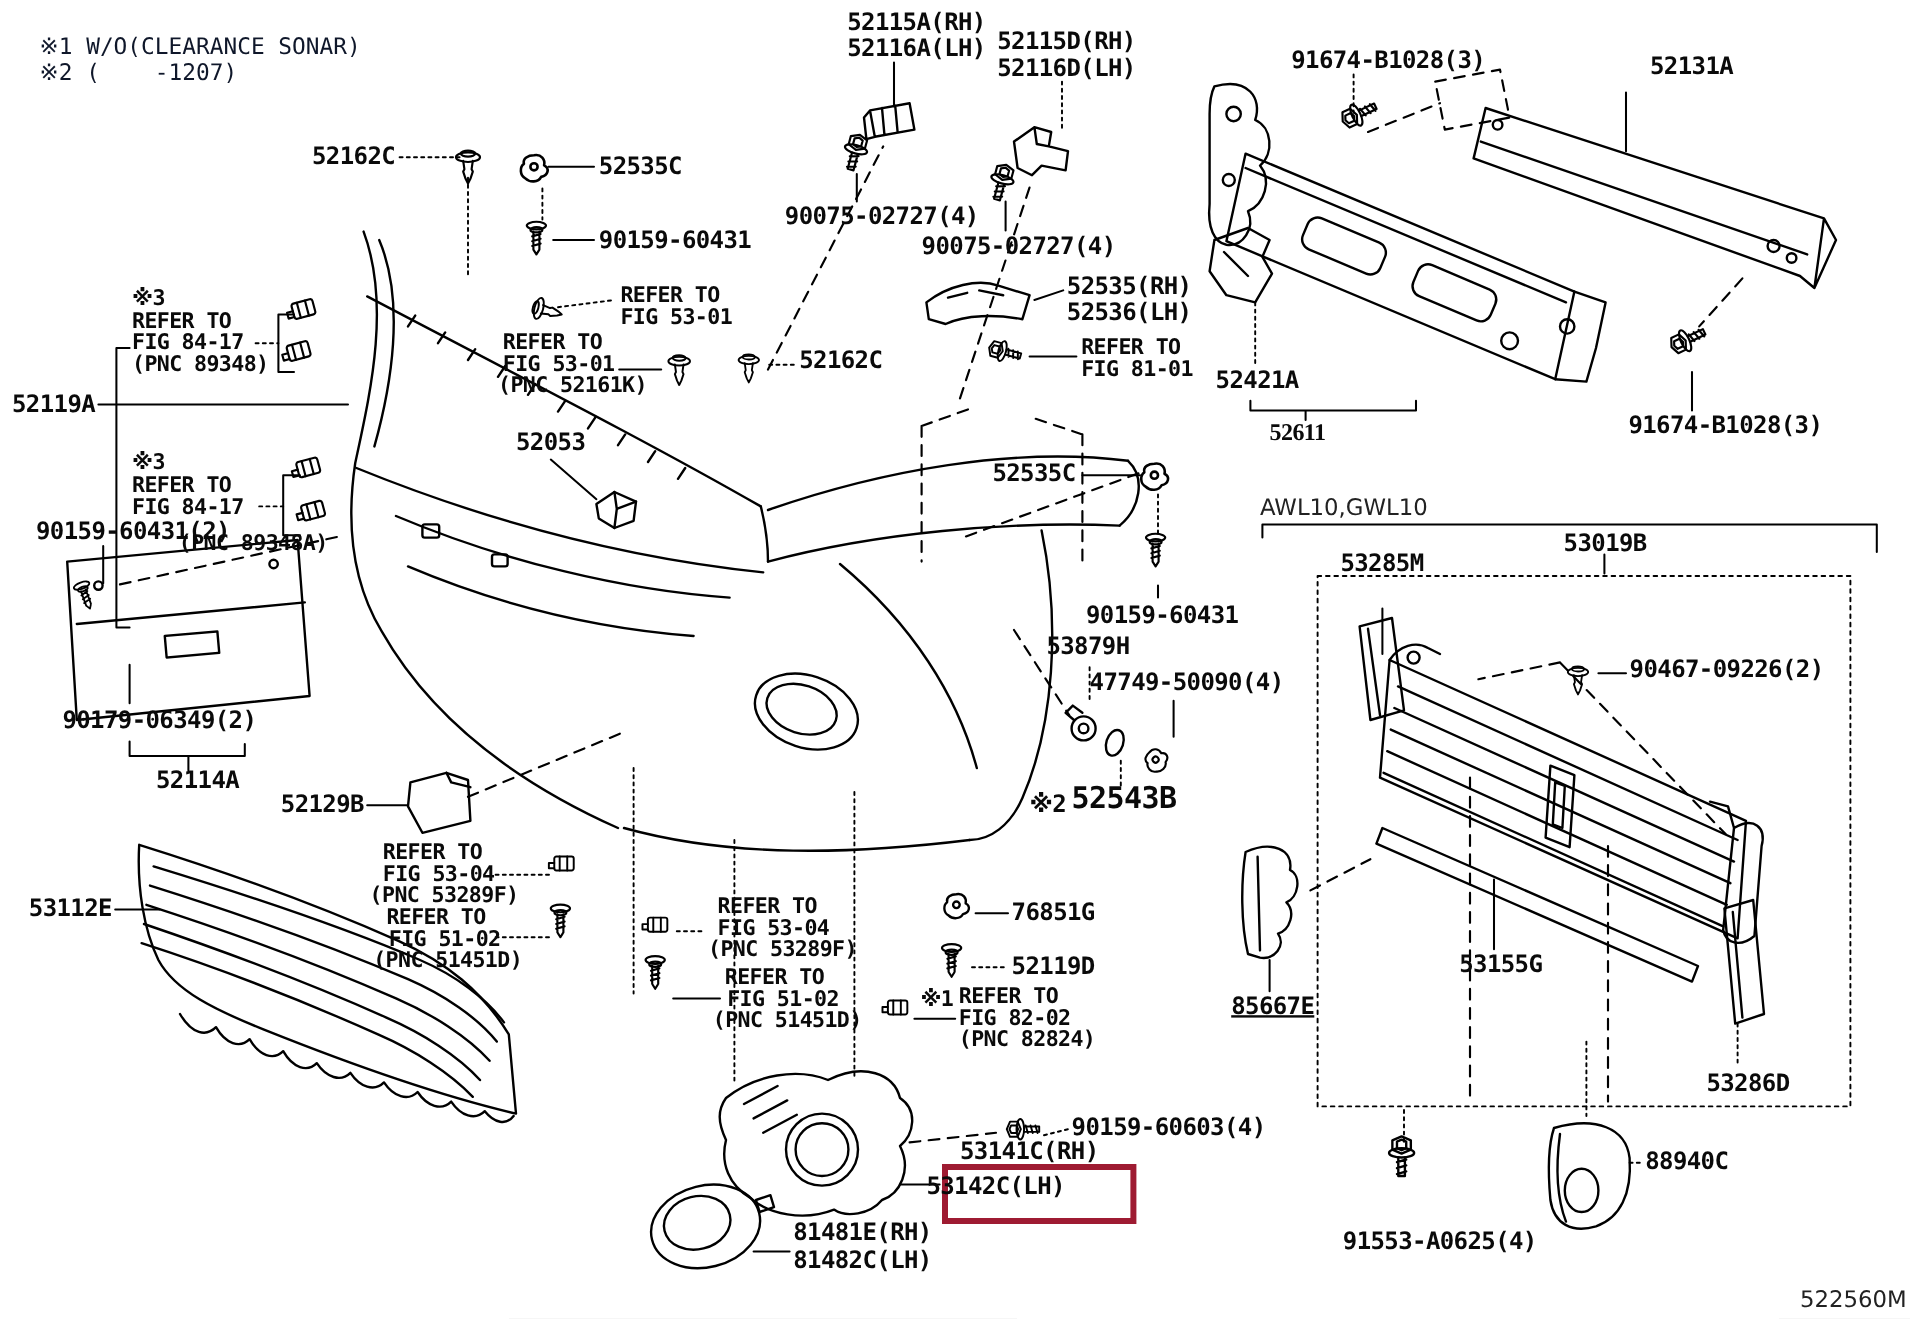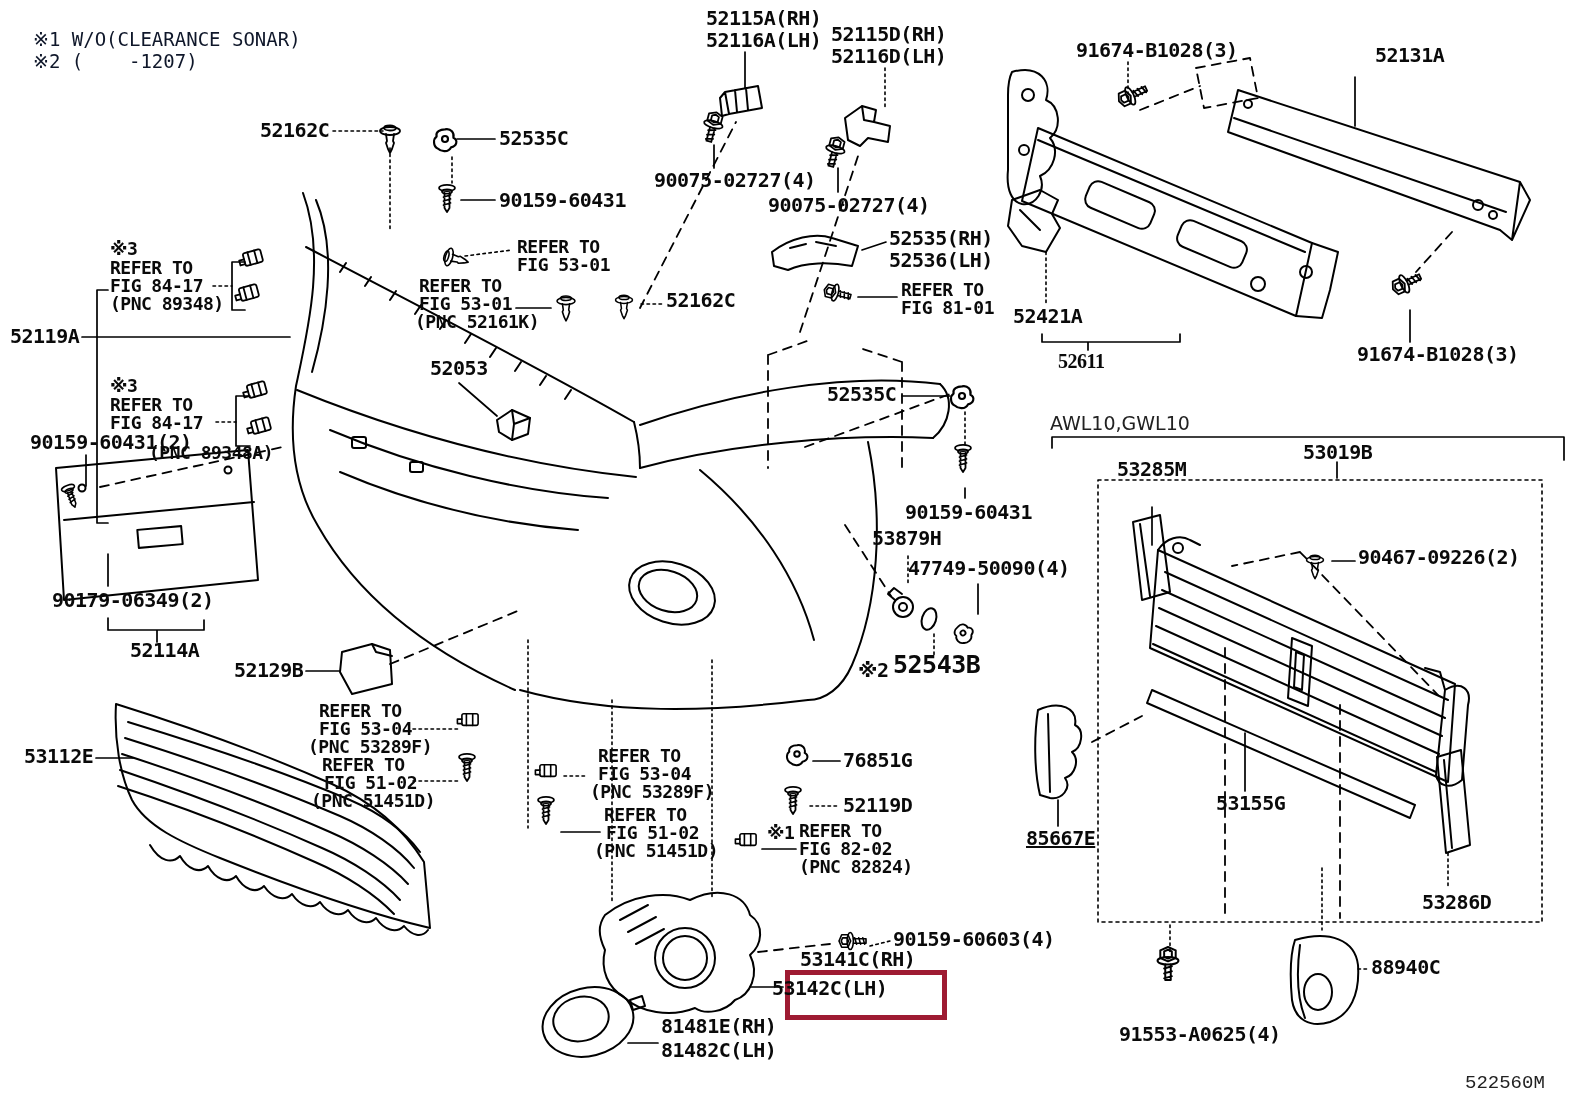--- a/index.html
+++ b/index.html
@@ -351,16 +351,16 @@
       <div class="plabel s-n" style="left: 661px; top: 1040px;">81482C(LH)</div>
       <div class="plabel s-l" style="left: 1050px; top: 414px;">AWL10,GWL10</div>
       <div class="plabel s-n" style="left: 1303px; top: 442px;">53019B</div>
       <div class="plabel s-n" style="left: 1117px; top: 459px;">53285M</div>
       <div class="plabel s-n" style="left: 1358px; top: 547px;">90467-09226(2)</div>
       <div class="plabel s-n" style="left: 1026px; top: 828px; text-decoration: underline;">85667E</div>
       <div class="plabel s-n" style="left: 1216px; top: 793px;">53155G</div>
       <div class="plabel s-n" style="left: 1422px; top: 892px;">53286D</div>
       <div class="plabel s-n" style="left: 1371px; top: 957px;">88940C</div>
       <div class="plabel s-n" style="left: 1119px; top: 1024px;">91553-A0625(4)</div>
-      <div class="plabel s-l" style="left: 1465px; top: 1074px; font-family: Liberation Mono, monospace;">522560M</div>
+      <div class="plabel s-l" style="left: 1500px; top: 1074px;">522560M</div>
     </div>
 
 </div>
 
 </body></html>

